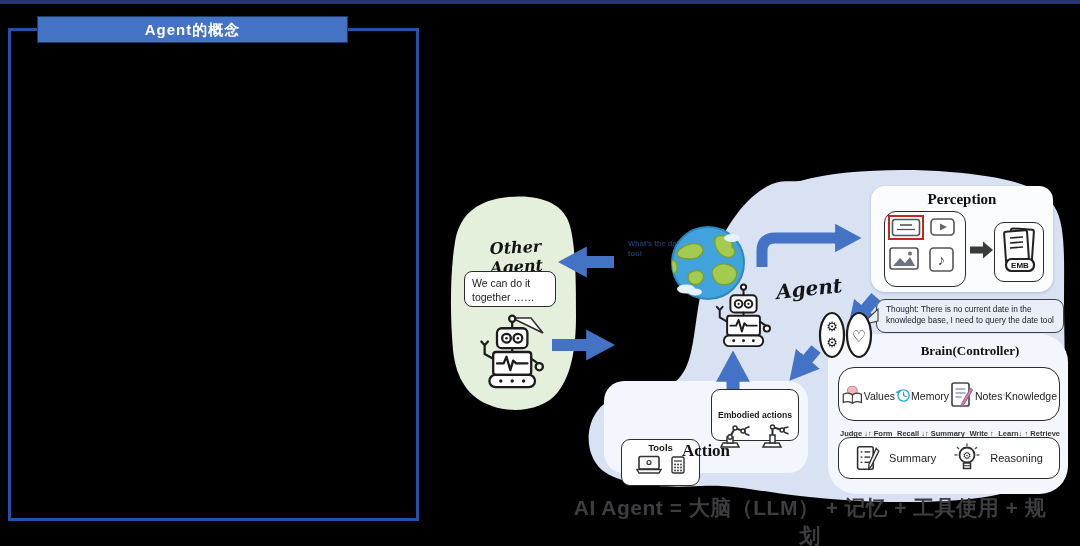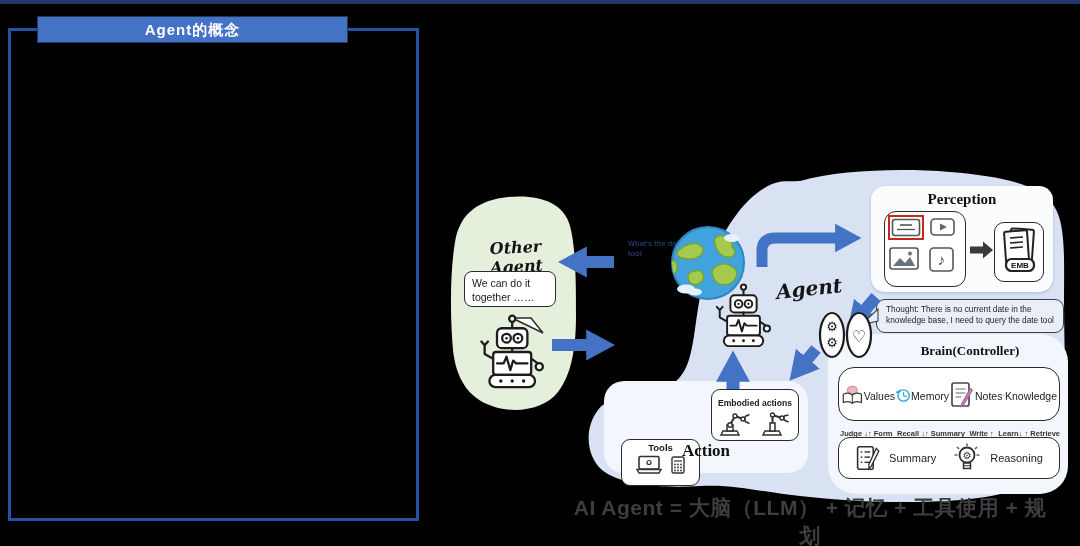--- a/index.html
+++ b/index.html
@@ -206,21 +206,21 @@
             <circle cx="10" cy="11.5" r="0.9"></circle>
         <circle cx="4" cy="14.5" r="0.9"></circle>
             <circle cx="7" cy="14.5" r="0.9"></circle>
             <circle cx="10" cy="14.5" r="0.9"></circle>
           </g>
       </svg>
     </div>
   </div>
 
   <div class="abs wbox smallbox" style="left:711px;top:389px;width:88px;height:52px;border-width:1.6px;">
-    <div class="ttl" style="font-size:8.6px;margin-top:8px;">Embodied actions</div>
+    <div class="ttl" style="font-size:8.6px;margin-top:20px;">Embodied actions</div>
     <div class="iconrow" style="gap:6px;">
       <svg width="34" height="27" viewBox="0 0 34 27">
         <path d="M3 25 H21 L19 21 H5 Z" fill="#fff" stroke="#2f2f2f" stroke-width="1.5"></path>
         <rect x="9" y="15" width="6" height="6" fill="#fff" stroke="#2f2f2f" stroke-width="1.5"></rect>
         <path d="M12 15 L17 6 L25 9" fill="none" stroke="#2f2f2f" stroke-width="2"></path>
         <circle cx="12" cy="15" r="2.2" fill="#fff" stroke="#2f2f2f" stroke-width="1.4"></circle>
         <circle cx="17" cy="6" r="2" fill="#fff" stroke="#2f2f2f" stroke-width="1.4"></circle>
         <circle cx="25" cy="9" r="2" fill="#fff" stroke="#2f2f2f" stroke-width="1.4"></circle>
         <path d="M27 6.5 L31.5 4.5 M27 11.5 L31.5 13.5 M27 6.5 L27 11.5" fill="none" stroke="#2f2f2f" stroke-width="1.4"></path>
       </svg>

